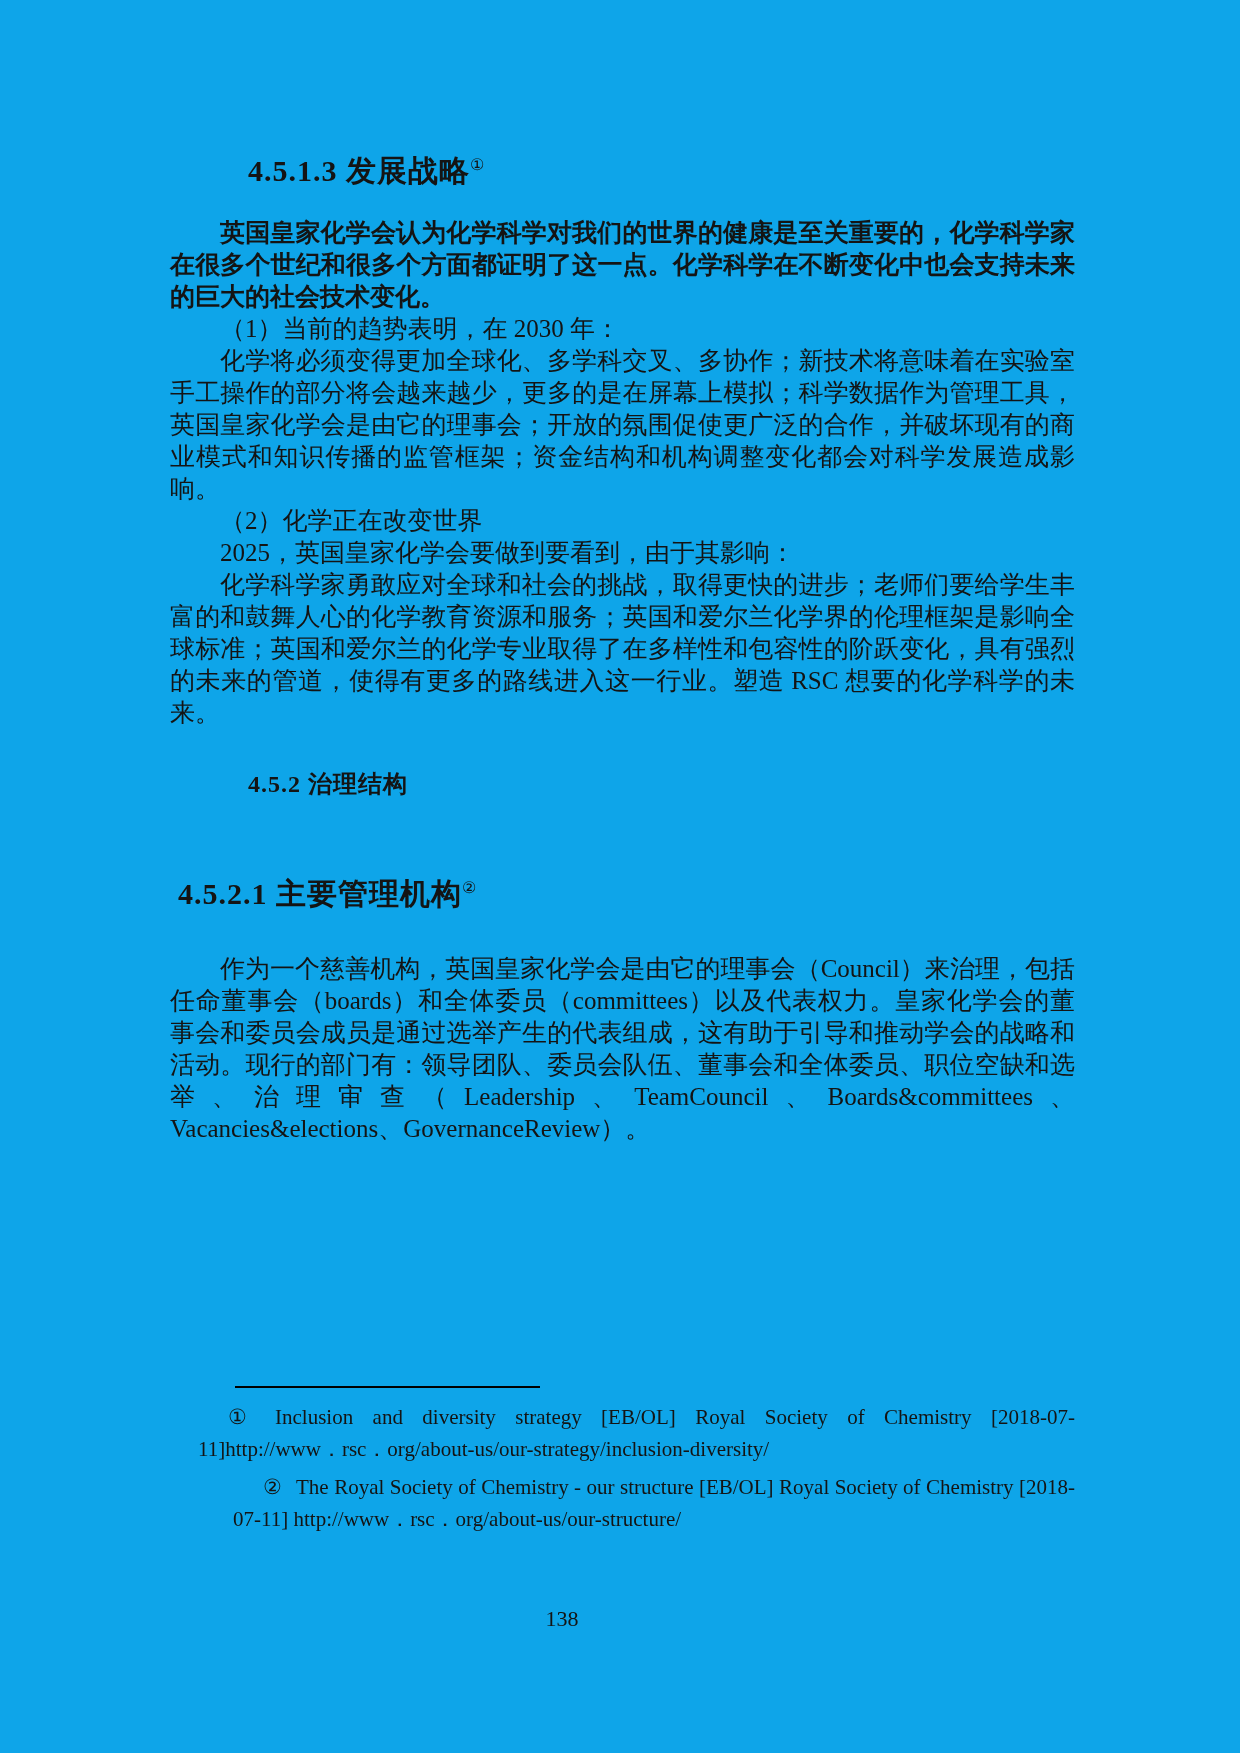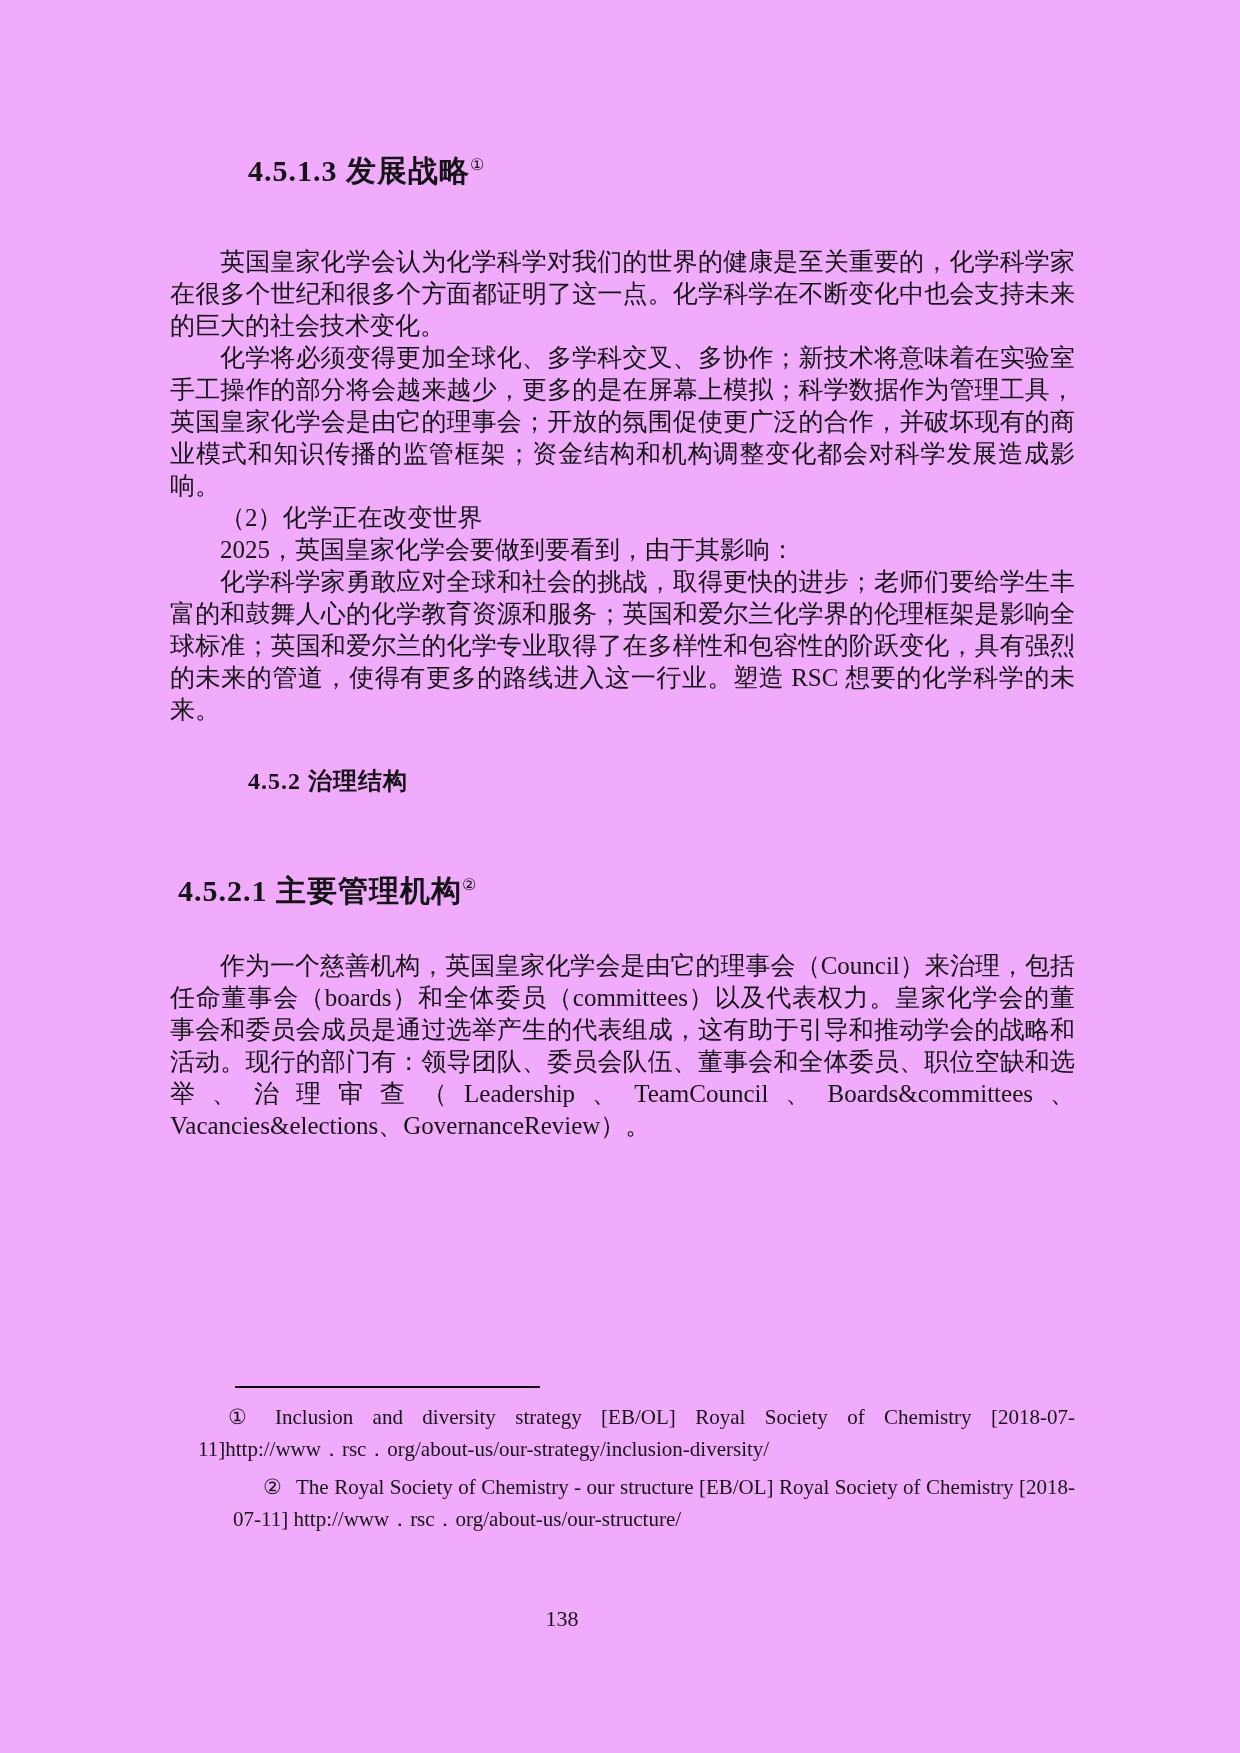--- a/index.html
+++ b/index.html
@@ -4,21 +4,21 @@
 <style>
   html, body {
     margin: 0;
     padding: 0;
     background: #ffffff;
   }
   .page {
     position: relative;
     width: 1240px;
     height: 1753px;
-    background: #f0abfc;
+    background: #0ea5e9;
     color: #141414;
     font-family: "Liberation Serif", "DejaVu Serif", serif;
     box-sizing: border-box;
     padding: 152px 165px 0 170px;
     overflow: hidden;
   }
   h2.h-main {
     margin: 34px 0 0 78px;
     font-size: 24px;
     line-height: 42px;
@@ -43,21 +43,22 @@
     line-height: 0;
   }
   p.body {
     margin: 0;
     font-size: 25px;
     line-height: 32px;
     text-align: justify;
     text-indent: 2em;
   }
   p.body.first-after-heading {
-    margin-top: 56px;
+    margin-top: 27px;
+    font-weight: bold;
   }
   p.body.after-sub {
     margin-top: 40px;
   }
   .footnotes {
     position: absolute;
     left: 198px;
     right: 165px;
     top: 1386px;
   }
@@ -93,20 +94,21 @@
 </style>
 </head>
 <body>
 
 <div class="page">
 
   <h3 class="h-sub"><span>4.5.1.3 发展战略</span><sup class="fn-ref">①</sup></h3>
 
   <p class="body first-after-heading">英国皇家化学会认为化学科学对我们的世界的健康是至关重要的，化学科学家在很多个世纪和很多个方面都证明了这一点。化学科学在不断变化中也会支持未来的巨大的社会技术变化。</p>
 
+  <p class="body">（1）当前的趋势表明，在 2030 年：</p>
 
   <p class="body">化学将必须变得更加全球化、多学科交叉、多协作；新技术将意味着在实验室手工操作的部分将会越来越少，更多的是在屏幕上模拟；科学数据作为管理工具，英国皇家化学会是由它的理事会；开放的氛围促使更广泛的合作，并破坏现有的商业模式和知识传播的监管框架；资金结构和机构调整变化都会对科学发展造成影响。</p>
 
   <p class="body">（2）化学正在改变世界</p>
 
   <p class="body">2025，英国皇家化学会要做到要看到，由于其影响：</p>
 
   <p class="body">化学科学家勇敢应对全球和社会的挑战，取得更快的进步；老师们要给学生丰富的和鼓舞人心的化学教育资源和服务；英国和爱尔兰化学界的伦理框架是影响全球标准；英国和爱尔兰的化学专业取得了在多样性和包容性的阶跃变化，具有强烈的未来的管道，使得有更多的路线进入这一行业。塑造 RSC 想要的化学科学的未来。</p>
 
   <h2 class="h-main">4.5.2 治理结构</h2>

